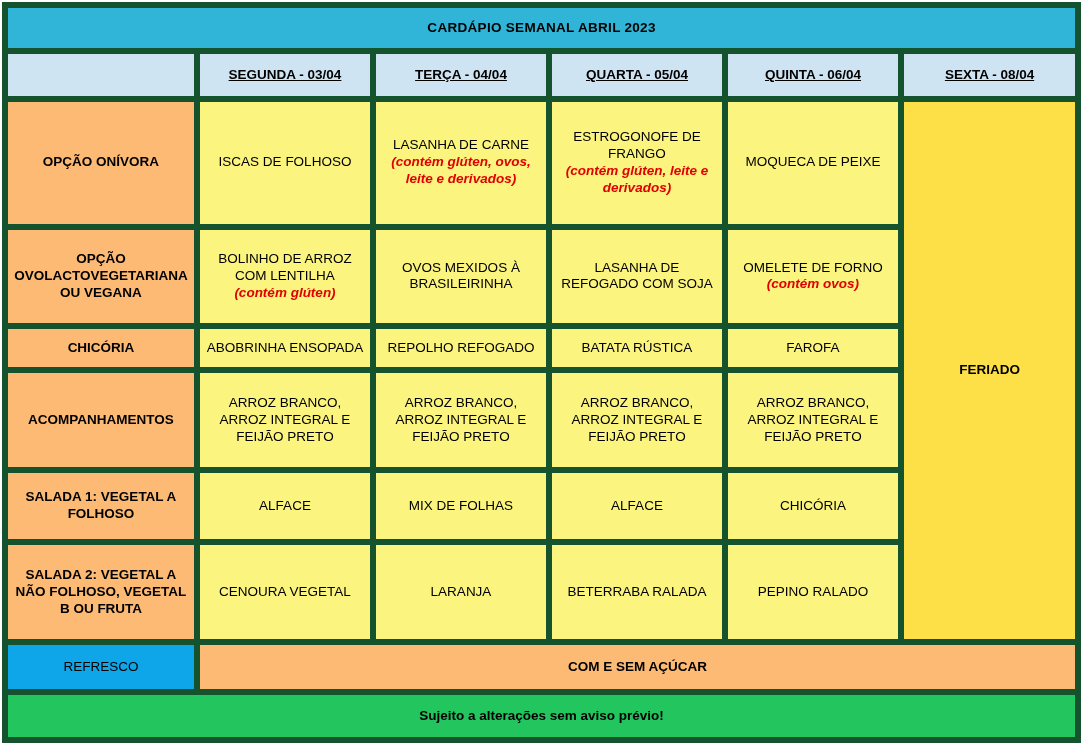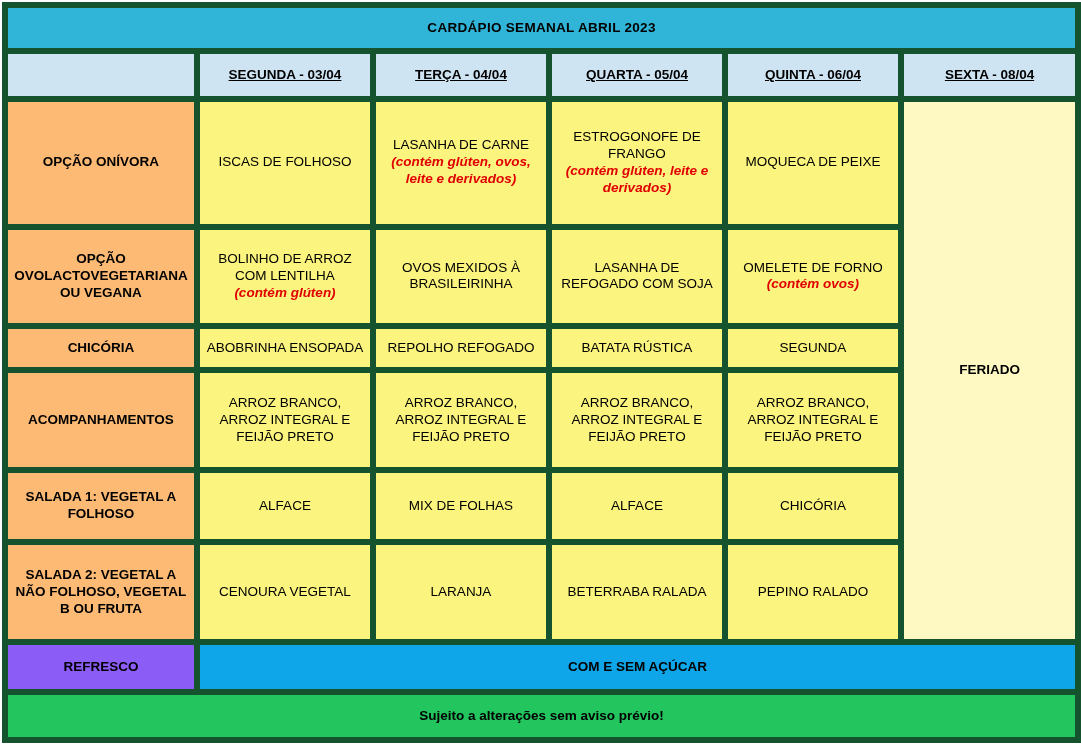--- a/index.html
+++ b/index.html
@@ -55,32 +55,32 @@
   .row-head {
     background: #fdba74;
     font-weight: bold;
     font-size: 13.5px;
     width: 192px;
   }
   .cell {
     background: #fbf47e;
   }
   .feriado {
-    background: #fef9c3;
+    background: #fde047;
     font-weight: bold;
     font-size: 21px;
   }
   .refresco-head {
-    background: #8b5cf6;
-    font-weight: bold;
+    background: #0ea5e9;
+    font-weight: normal;
     font-size: 13.5px;
     height: 40px;
   }
   .refresco-cell {
-    background: #0ea5e9;
+    background: #fdba74;
     font-weight: bold;
     font-size: 13.5px;
     margin-left: 30px;
   }
   .footer-cell {
     background: #22c55e;
     font-weight: bold;
     font-size: 15.5px;
     height: 38px;
   }
@@ -170,21 +170,21 @@
         <td class="cell">
           <span class="line">ABOBRINHA ENSOPADA</span>
         </td>
         <td class="cell">
           <span class="line">REPOLHO REFOGADO</span>
         </td>
         <td class="cell">
           <span class="line">BATATA RÚSTICA</span>
         </td>
         <td class="cell">
-          <span class="line">SEGUNDA</span>
+          <span class="line">FAROFA</span>
         </td>
       </tr>
 
       <tr>
         <td class="row-head">ACOMPANHAMENTOS</td>
         <td class="cell">
           <span class="line">ARROZ BRANCO, ARROZ INTEGRAL E FEIJÃO PRETO</span>
         </td>
         <td class="cell">
           <span class="line">ARROZ BRANCO, ARROZ INTEGRAL E FEIJÃO PRETO</span>

